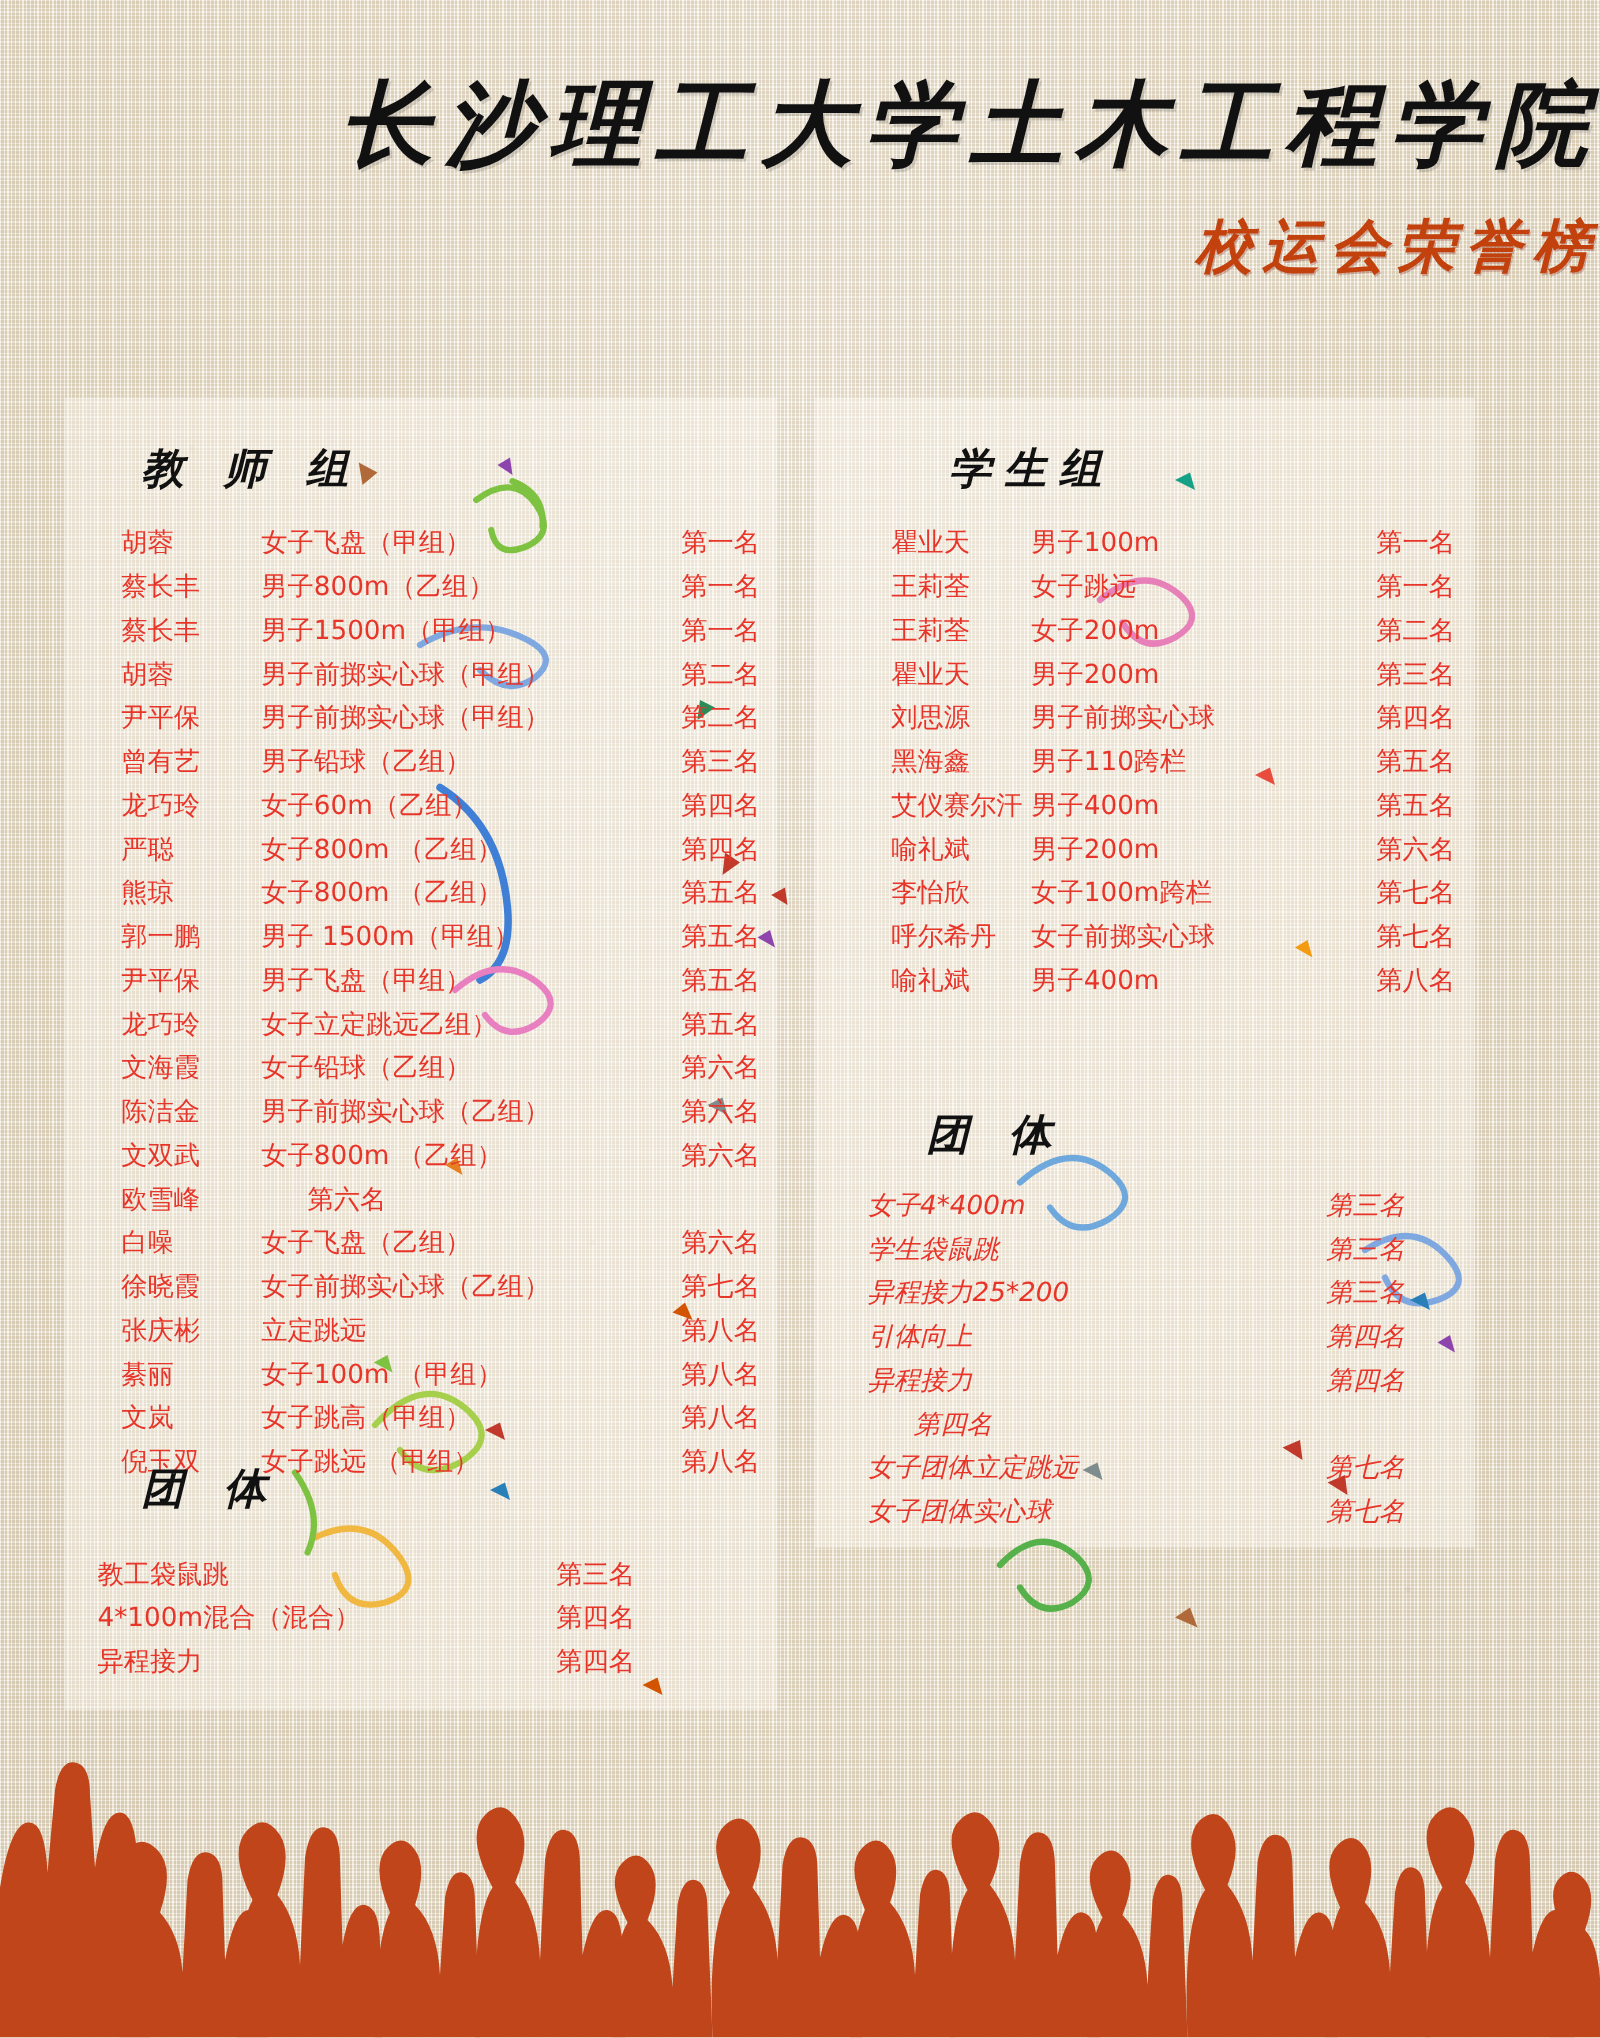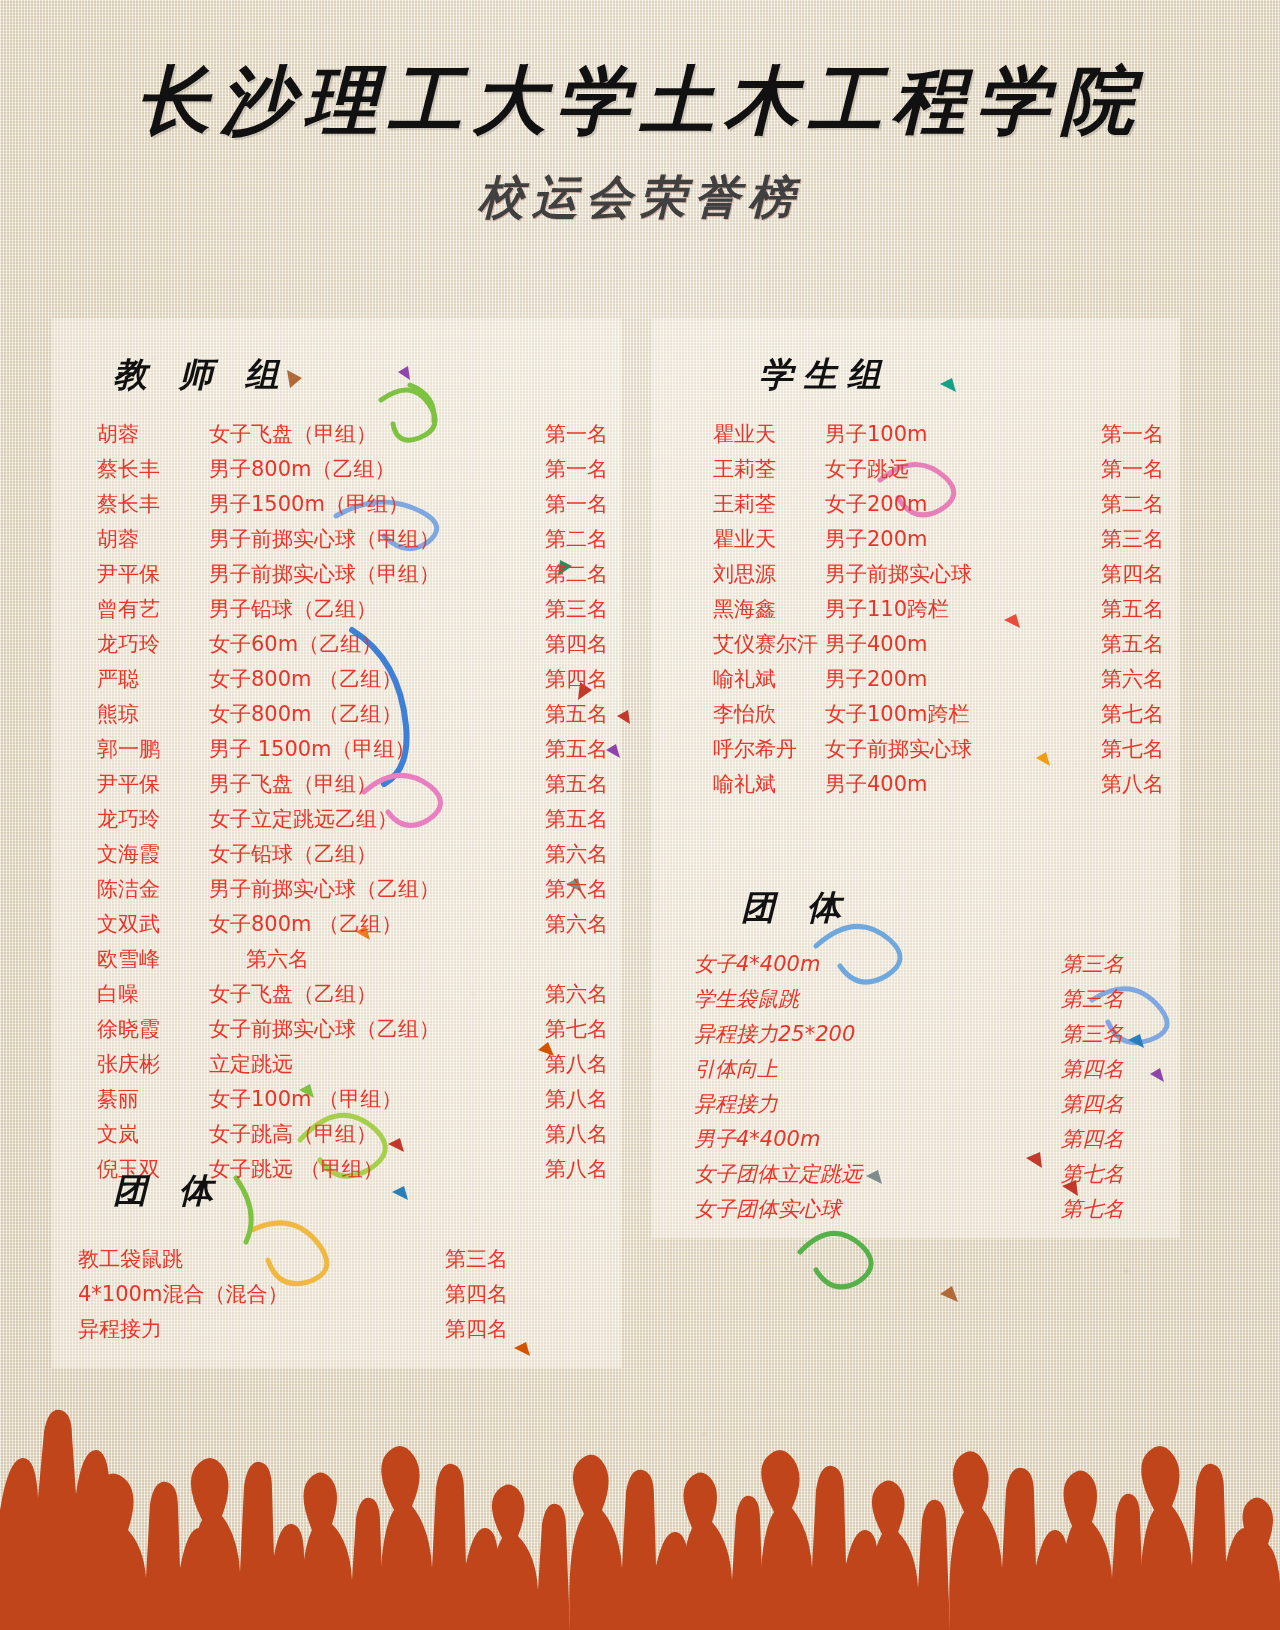--- a/index.html
+++ b/index.html
@@ -36,42 +36,42 @@
       radial-gradient(circle at 55% 88%, rgba(160,140,110,0.07) 0 2px, transparent 3px);
     pointer-events: none;
   }
 
   
   .header {
     position: absolute;
     top: 0;
     left: 0;
     width: 1280px;
-    text-align: center;
+    text-align: right;
     z-index: 6;
   }
   .main-title {
     margin-top: 58px;
     font-family: "DejaVu Serif", "Liberation Serif", serif;
     font-size: 74px;
     font-weight: bold;
     color: #111111;
     letter-spacing: 10px;
     line-height: 1.15;
     font-style: italic;
     text-shadow: 2px 2px 0 rgba(0,0,0,0.12);
     white-space: nowrap;
   }
   .sub-title {
     margin-top: 24px;
     font-family: "DejaVu Serif", "Liberation Serif", serif;
     font-size: 46px;
     font-weight: bold;
     font-style: italic;
-    color: #404040;
+    color: #c2410c;
     letter-spacing: 8px;
     text-shadow: 1px 1px 0 rgba(120,10,5,0.25);
     white-space: nowrap;
   }
 
   
   .panel {
     position: absolute;
     background: rgba(255,253,246,0.38);
     z-index: 4;
@@ -393,21 +393,20 @@
     </div>
     <div class="row">
       <span class="c-event">引体向上</span>
       <span class="c-rank">第四名</span>
     </div>
     <div class="row">
       <span class="c-event">异程接力</span>
       <span class="c-rank">第四名</span>
     </div>
     <div class="row">
-      <span class="c-event">男子4*400m</span>
       <span class="c-rank">第四名</span>
     </div>
     <div class="row">
       <span class="c-event">女子团体立定跳远</span>
       <span class="c-rank">第七名</span>
     </div>
     <div class="row">
       <span class="c-event">女子团体实心球</span>
       <span class="c-rank">第七名</span>
     </div>

